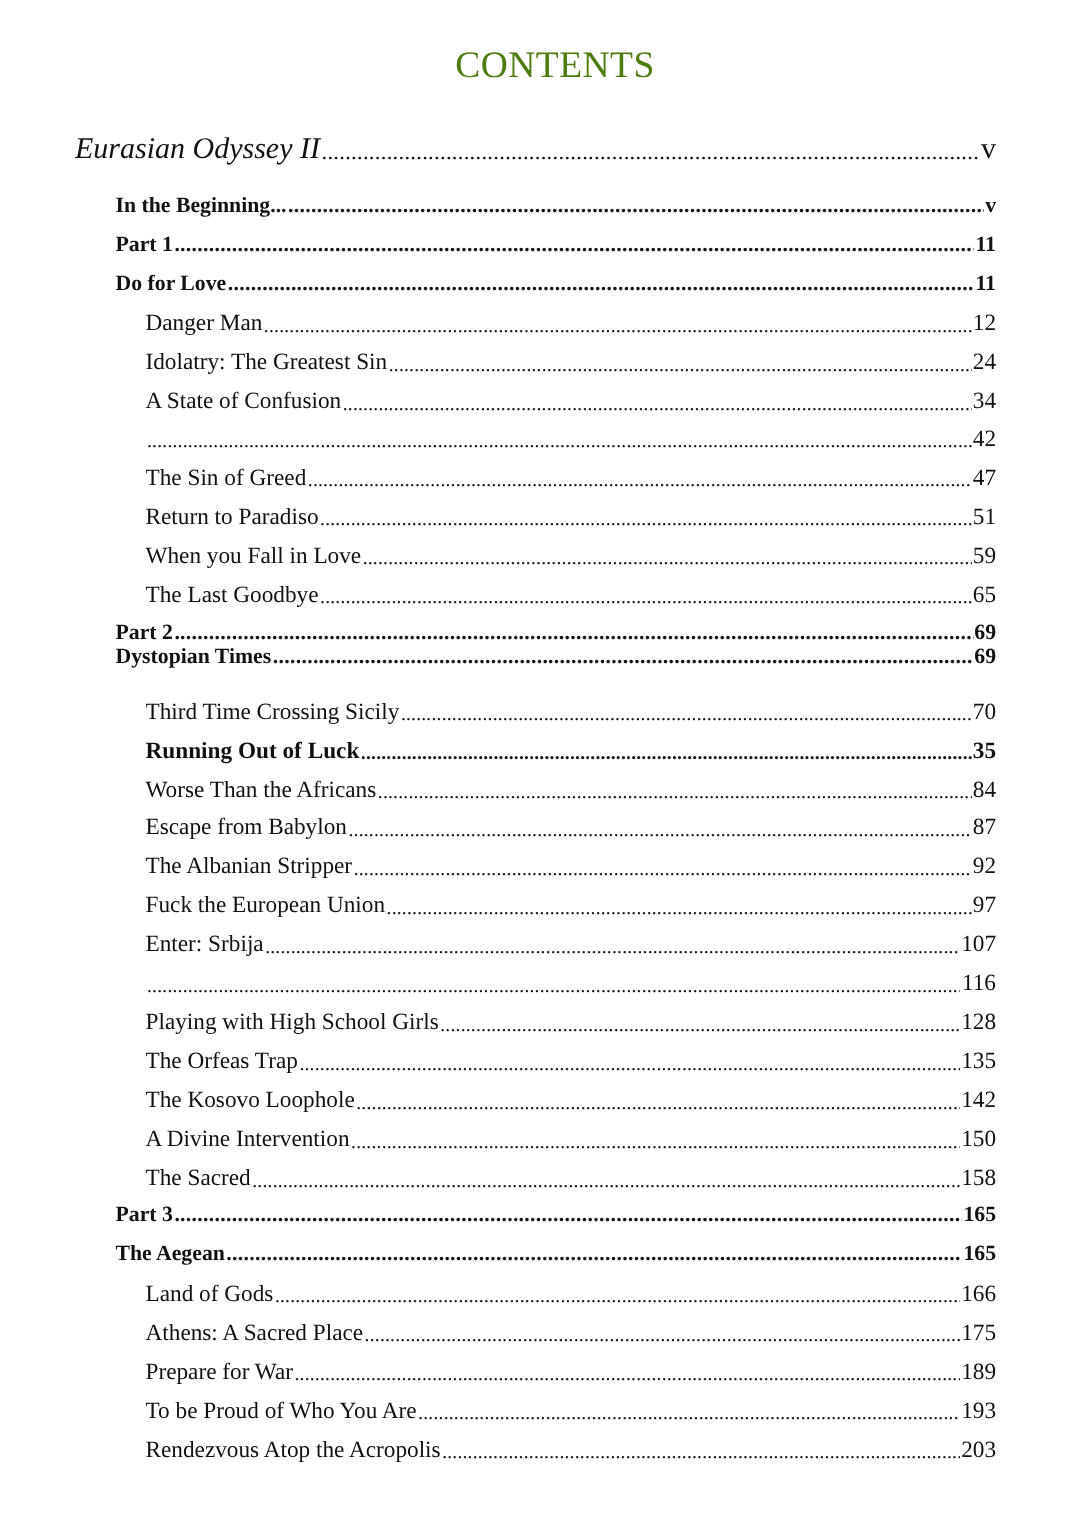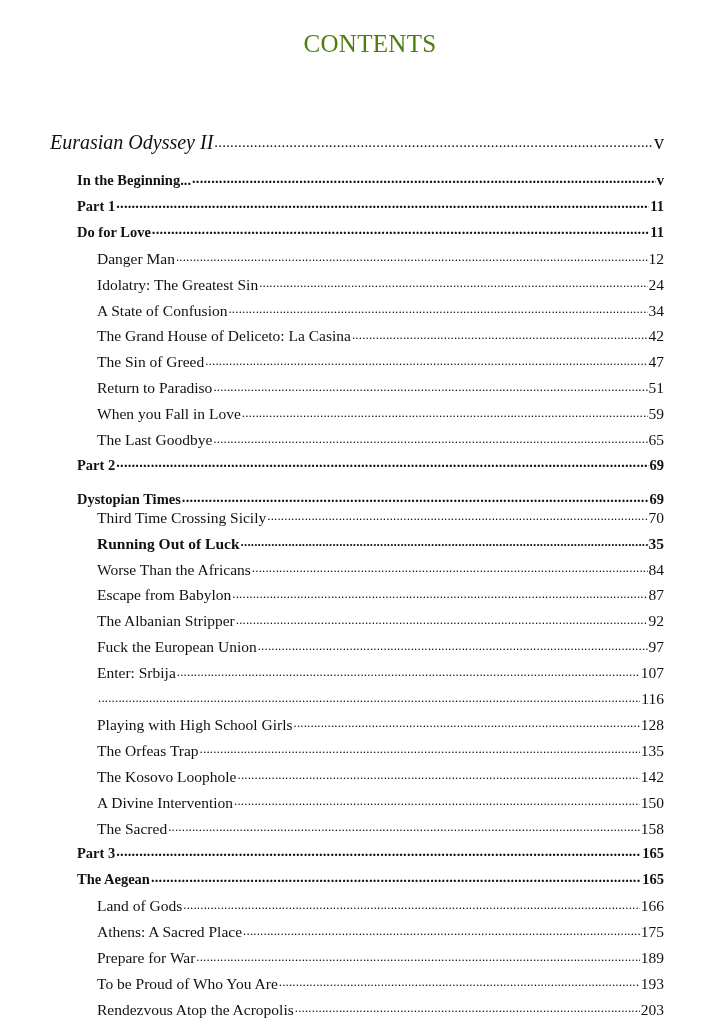--- a/index.html
+++ b/index.html
@@ -29,24 +29,23 @@
     }
     .toc {
       position: absolute;
       top: 0;
       left: 0;
       width: 716px;
     }
     .toc-row {
       position: absolute;
       display: flex;
-      align-items: flex-start;
+      align-items: flex-end;
       white-space: nowrap;
       overflow: hidden;
-      margin-top: 43px;
     }
     .toc-row .label {
       flex: 0 0 auto;
     }
     .toc-row .leader {
       flex: 1 1 auto;
       overflow: hidden;
       margin: 0 1px;
       position: relative;
       height: 1em;
@@ -121,21 +120,20 @@
       <span class="label">Idolatry: The Greatest Sin</span>
       <span class="leader"></span>
       <span class="page">24</span>
     </div>
     <div class="toc-row level-2" style="top: 258.5px;">
       <span class="label">A State of Confusion</span>
       <span class="leader"></span>
       <span class="page">34</span>
     </div>
     <div class="toc-row level-2" style="top: 284.4px;">
-      <span class="label">The Grand House of Deliceto: La Casina</span>
       <span class="leader"></span>
       <span class="page">42</span>
     </div>
     <div class="toc-row level-2" style="top: 310.3px;">
       <span class="label">The Sin of Greed</span>
       <span class="leader"></span>
       <span class="page">47</span>
     </div>
     <div class="toc-row level-2" style="top: 336.2px;">
       <span class="label">Return to Paradiso</span>
@@ -150,21 +148,21 @@
     <div class="toc-row level-2" style="top: 388px;">
       <span class="label">The Last Goodbye</span>
       <span class="leader"></span>
       <span class="page">65</span>
     </div>
     <div class="toc-row level-1" style="top: 413.9px;">
       <span class="label">Part 2</span>
       <span class="leader"></span>
       <span class="page">69</span>
     </div>
-    <div class="toc-row level-1" style="top: 448px;">
+    <div class="toc-row level-1" style="top: 430px;">
       <span class="label">Dystopian Times</span>
       <span class="leader"></span>
       <span class="page">69</span>
     </div>
     <div class="toc-row level-2" style="top: 465.7px;">
       <span class="label">Third Time Crossing Sicily</span>
       <span class="leader"></span>
       <span class="page">70</span>
     </div>
     <div class="toc-row level-2" style="top: 491.6px; font-weight: bold;">

